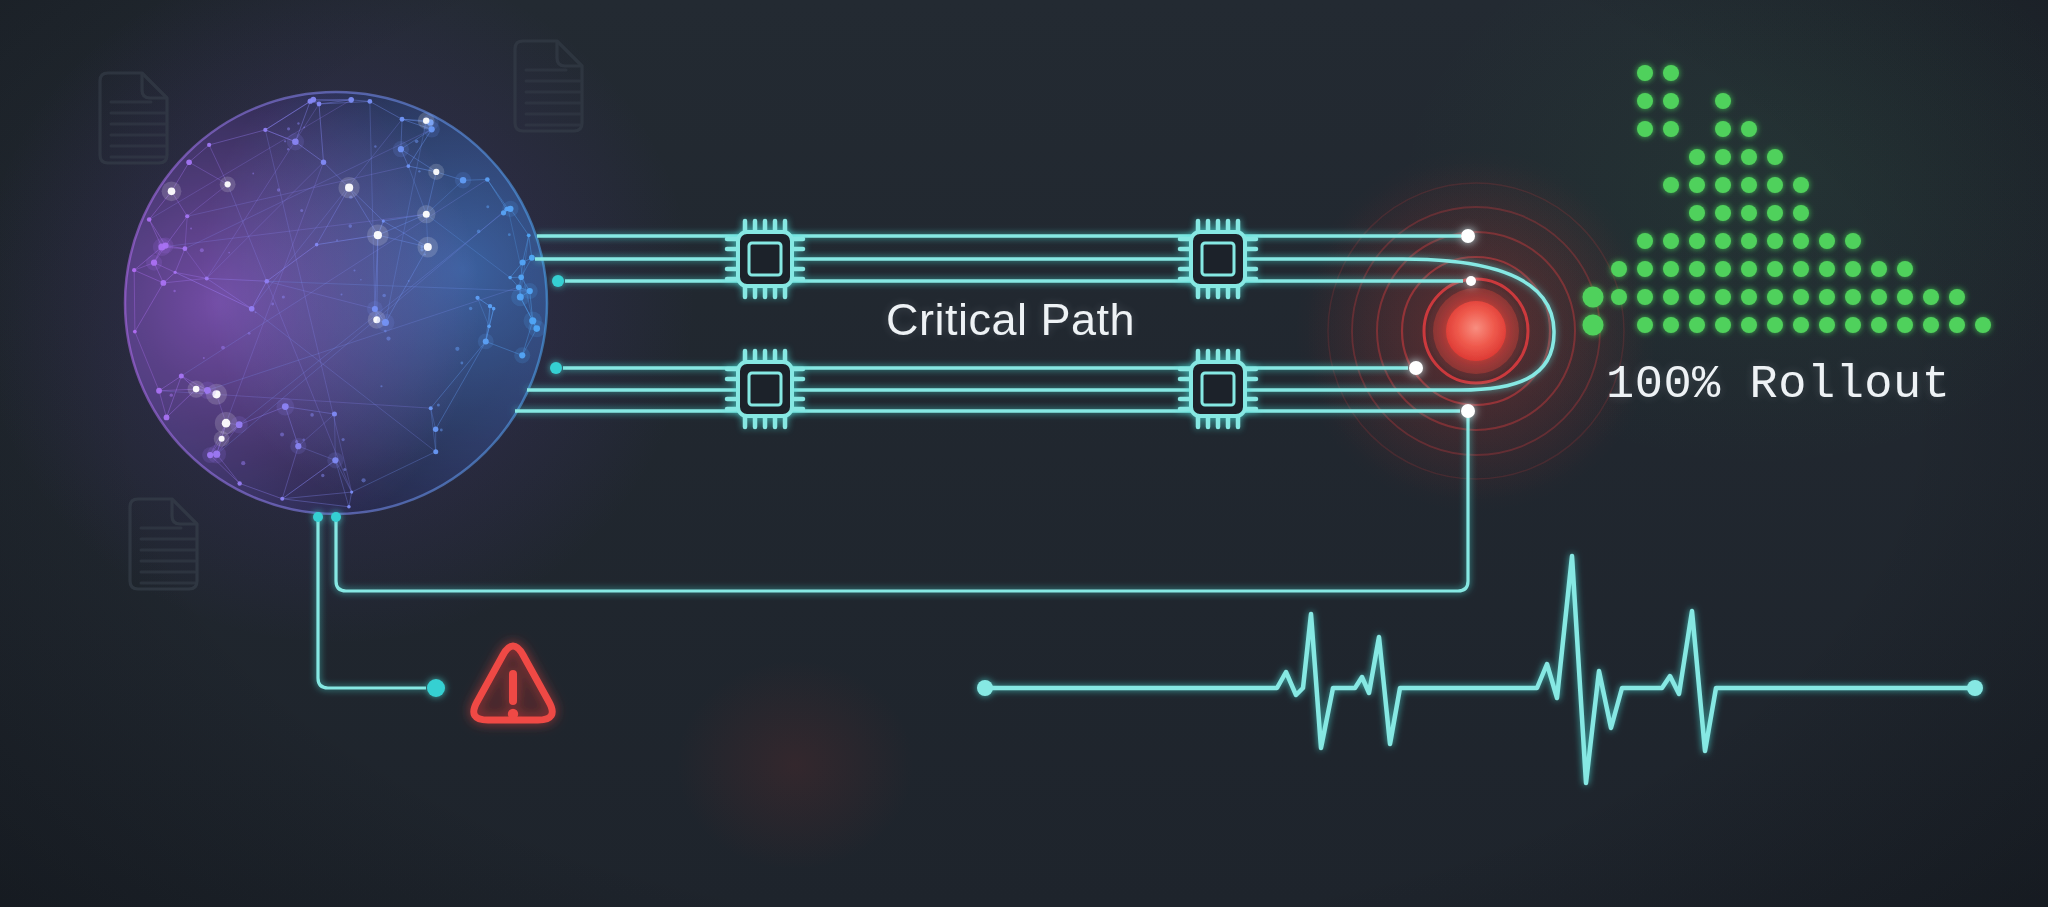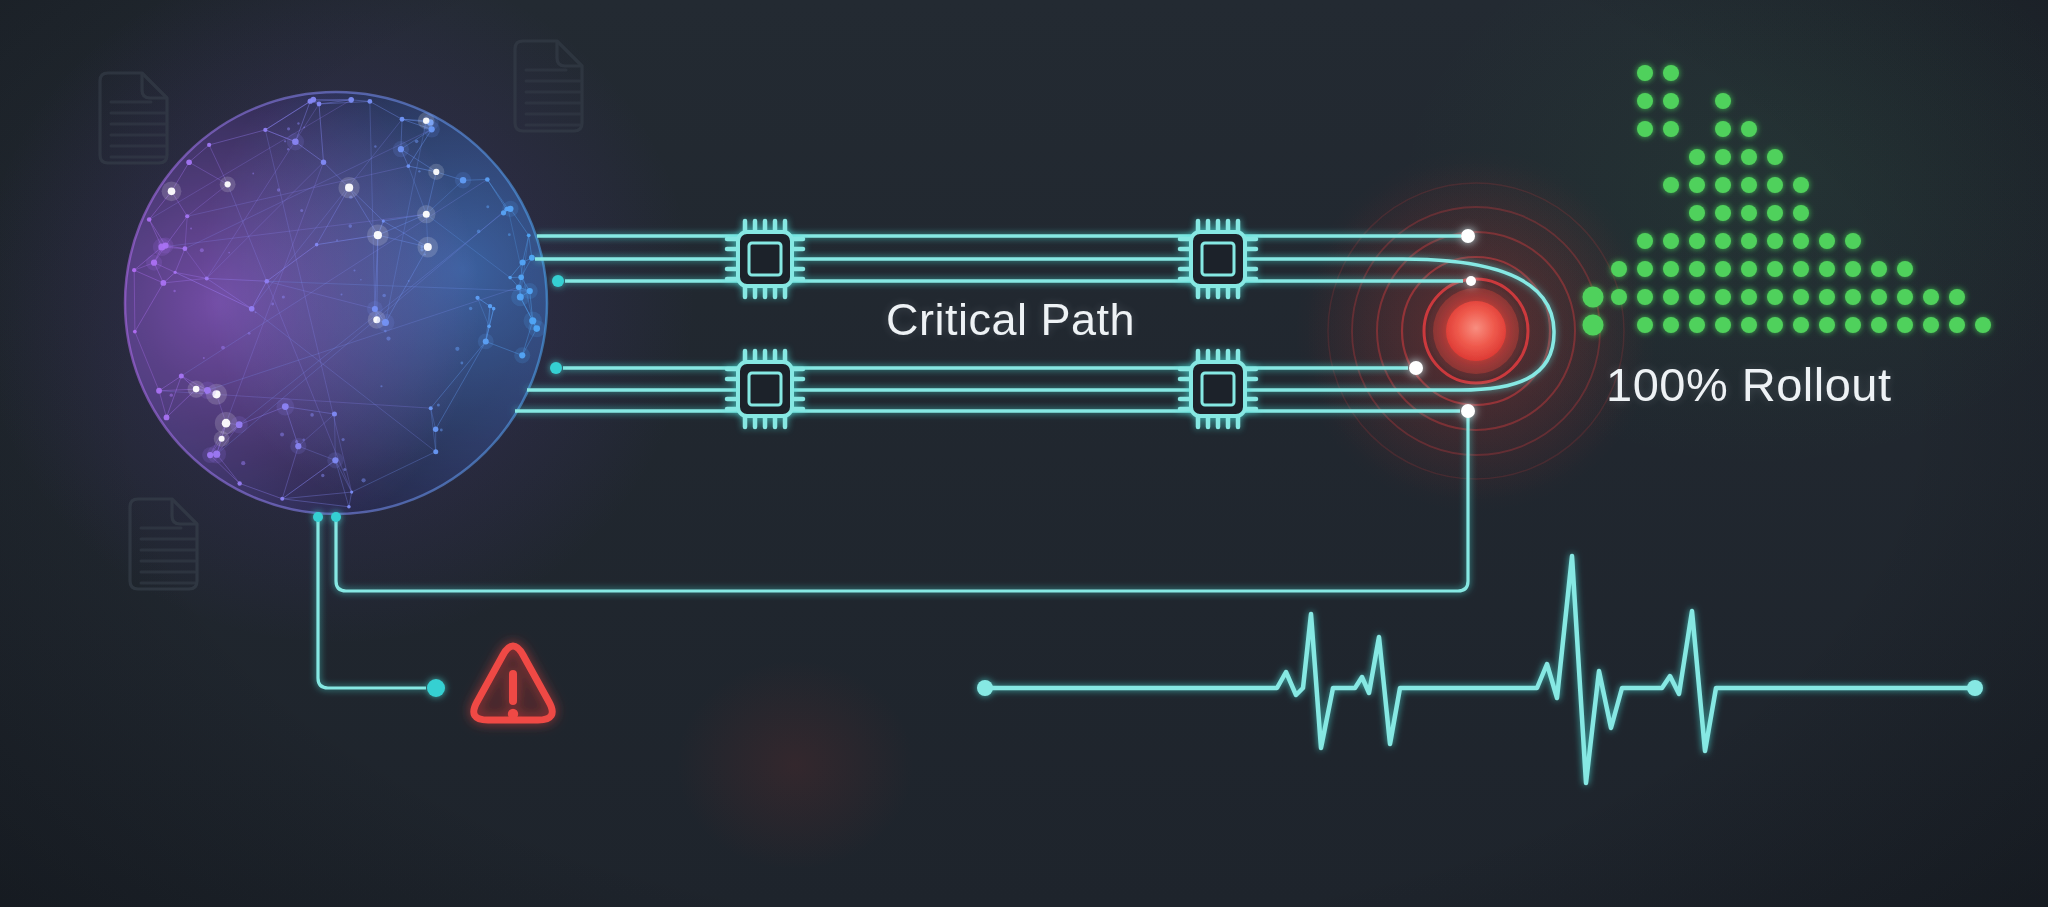--- a/index.html
+++ b/index.html
@@ -11,21 +11,21 @@
       radial-gradient(170px 150px at 795px 765px, rgba(190,55,45,.13), transparent 70%),
       radial-gradient(500px 480px at 336px 300px, rgba(122,72,224,.22), transparent 72%),
       radial-gradient(520px 400px at 1760px 190px, rgba(60,190,95,.07), transparent 70%),
       radial-gradient(1700px 980px at 50% 45%, rgba(0,0,0,0) 52%, rgba(4,6,9,.55) 100%),
       linear-gradient(#232a32,#1e242c);
   }
   svg{position:absolute;left:0;top:0;}
   .label{position:absolute;color:#eef2f5;line-height:1;white-space:nowrap;
          text-shadow:0 0 10px rgba(230,240,250,.18);}
   .label.critical{left:886px;top:297px;font-size:45px;font-weight:500;letter-spacing:.5px;}
-  .label.rollout{left:1606px;top:361px;font-size:47px;font-weight:500;letter-spacing:.5px;}
+  .label.rollout{left:1606px;top:361px;font-size:47px;font-weight:500;letter-spacing:.5px;font-family:Liberation Mono, monospace;}
   .label.rollback{left:586px;top:689px;font-size:39px;font-weight:500;letter-spacing:2px;}
 </style>
 </head>
 <body>
 
 <div class="stage">
   <svg id="scene" width="2048" height="907" viewBox="0 0 2048 907">
     <defs>
       <radialGradient id="sphShade" cx="0.5" cy="0.45" r="0.65">
         <stop offset="0" stop-color="#222138" stop-opacity="0.92"></stop>

